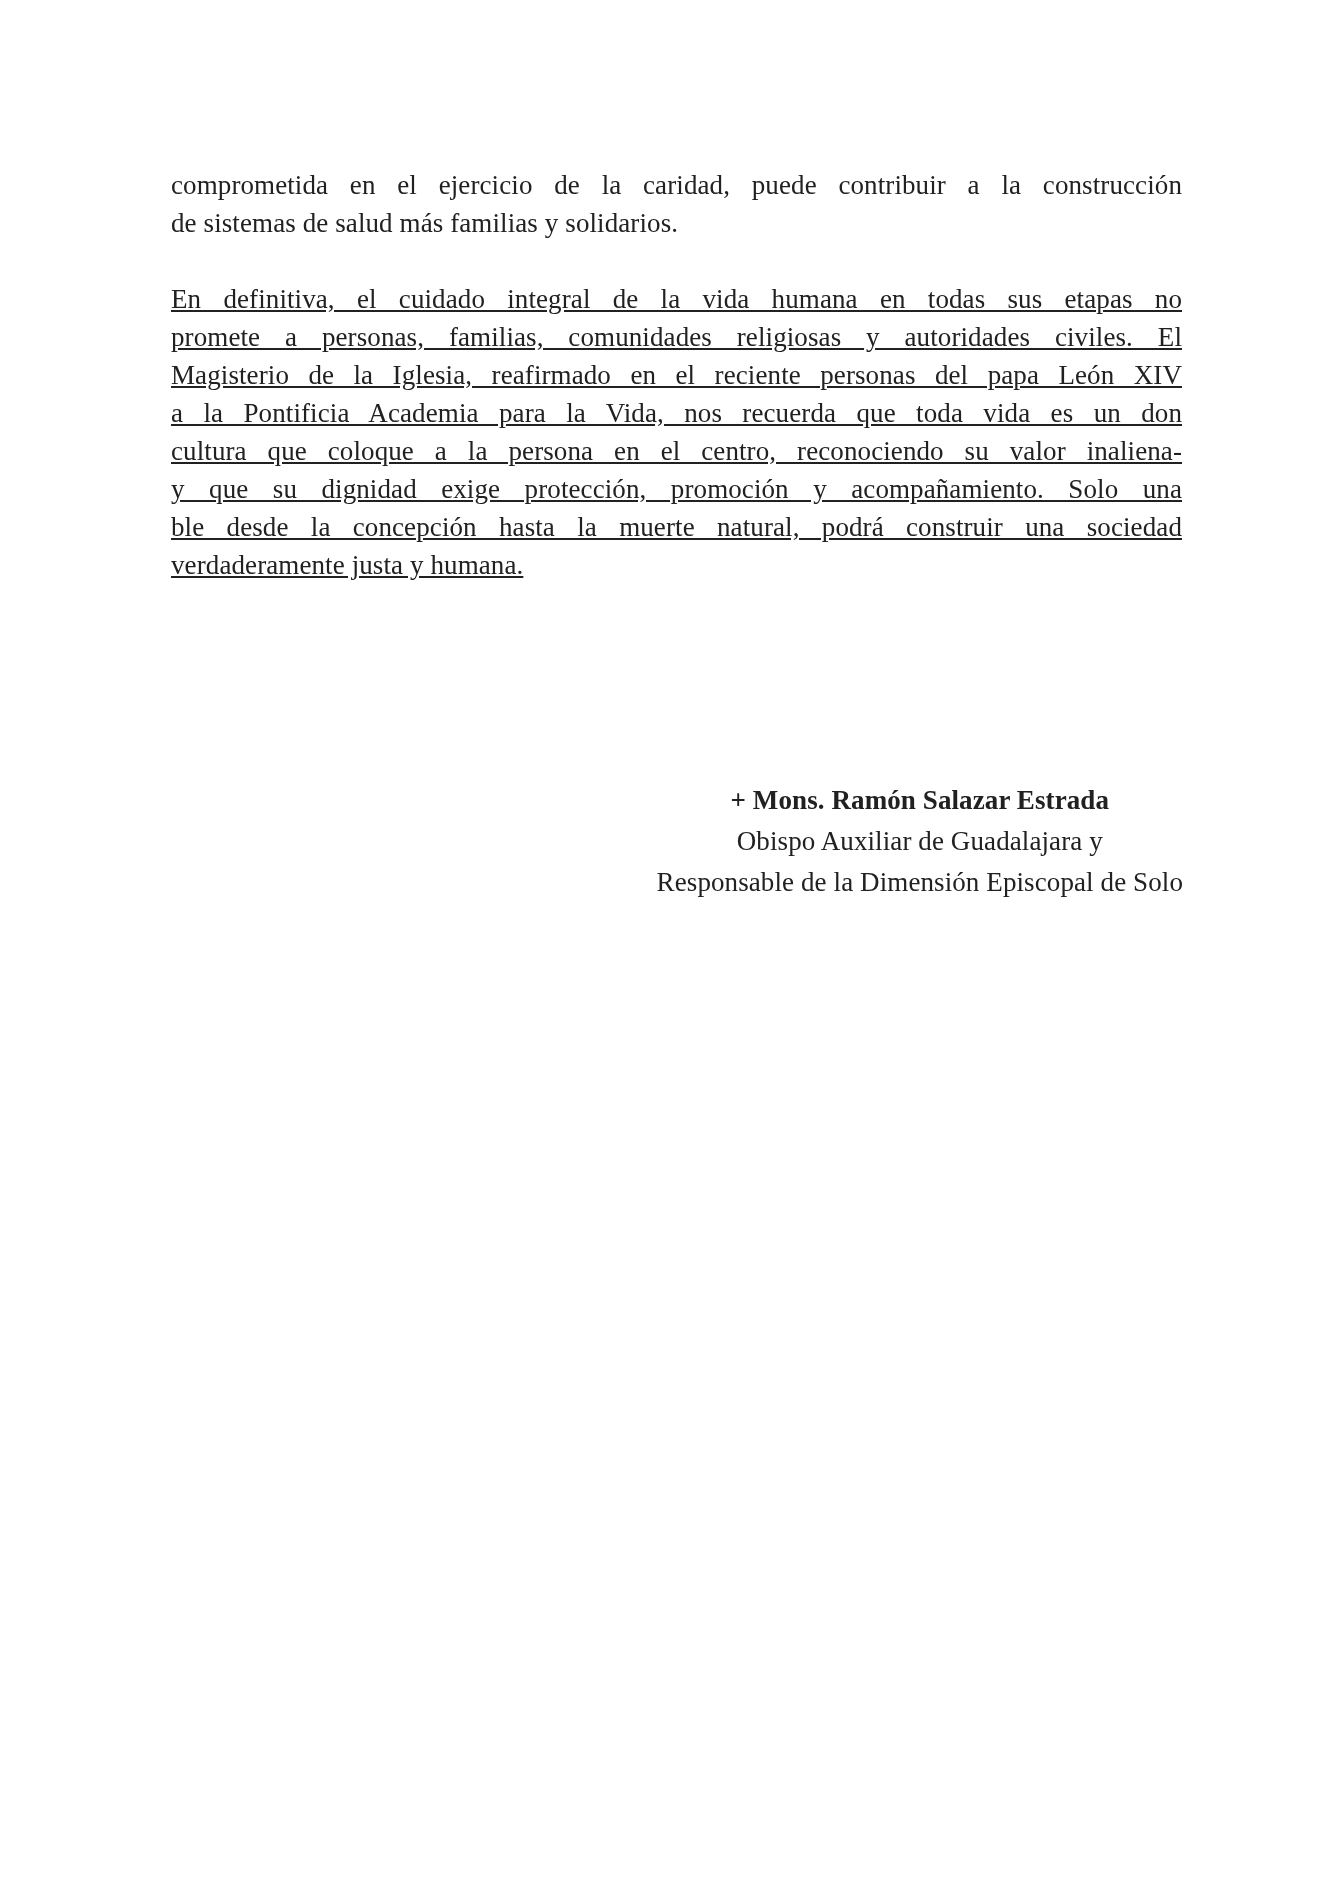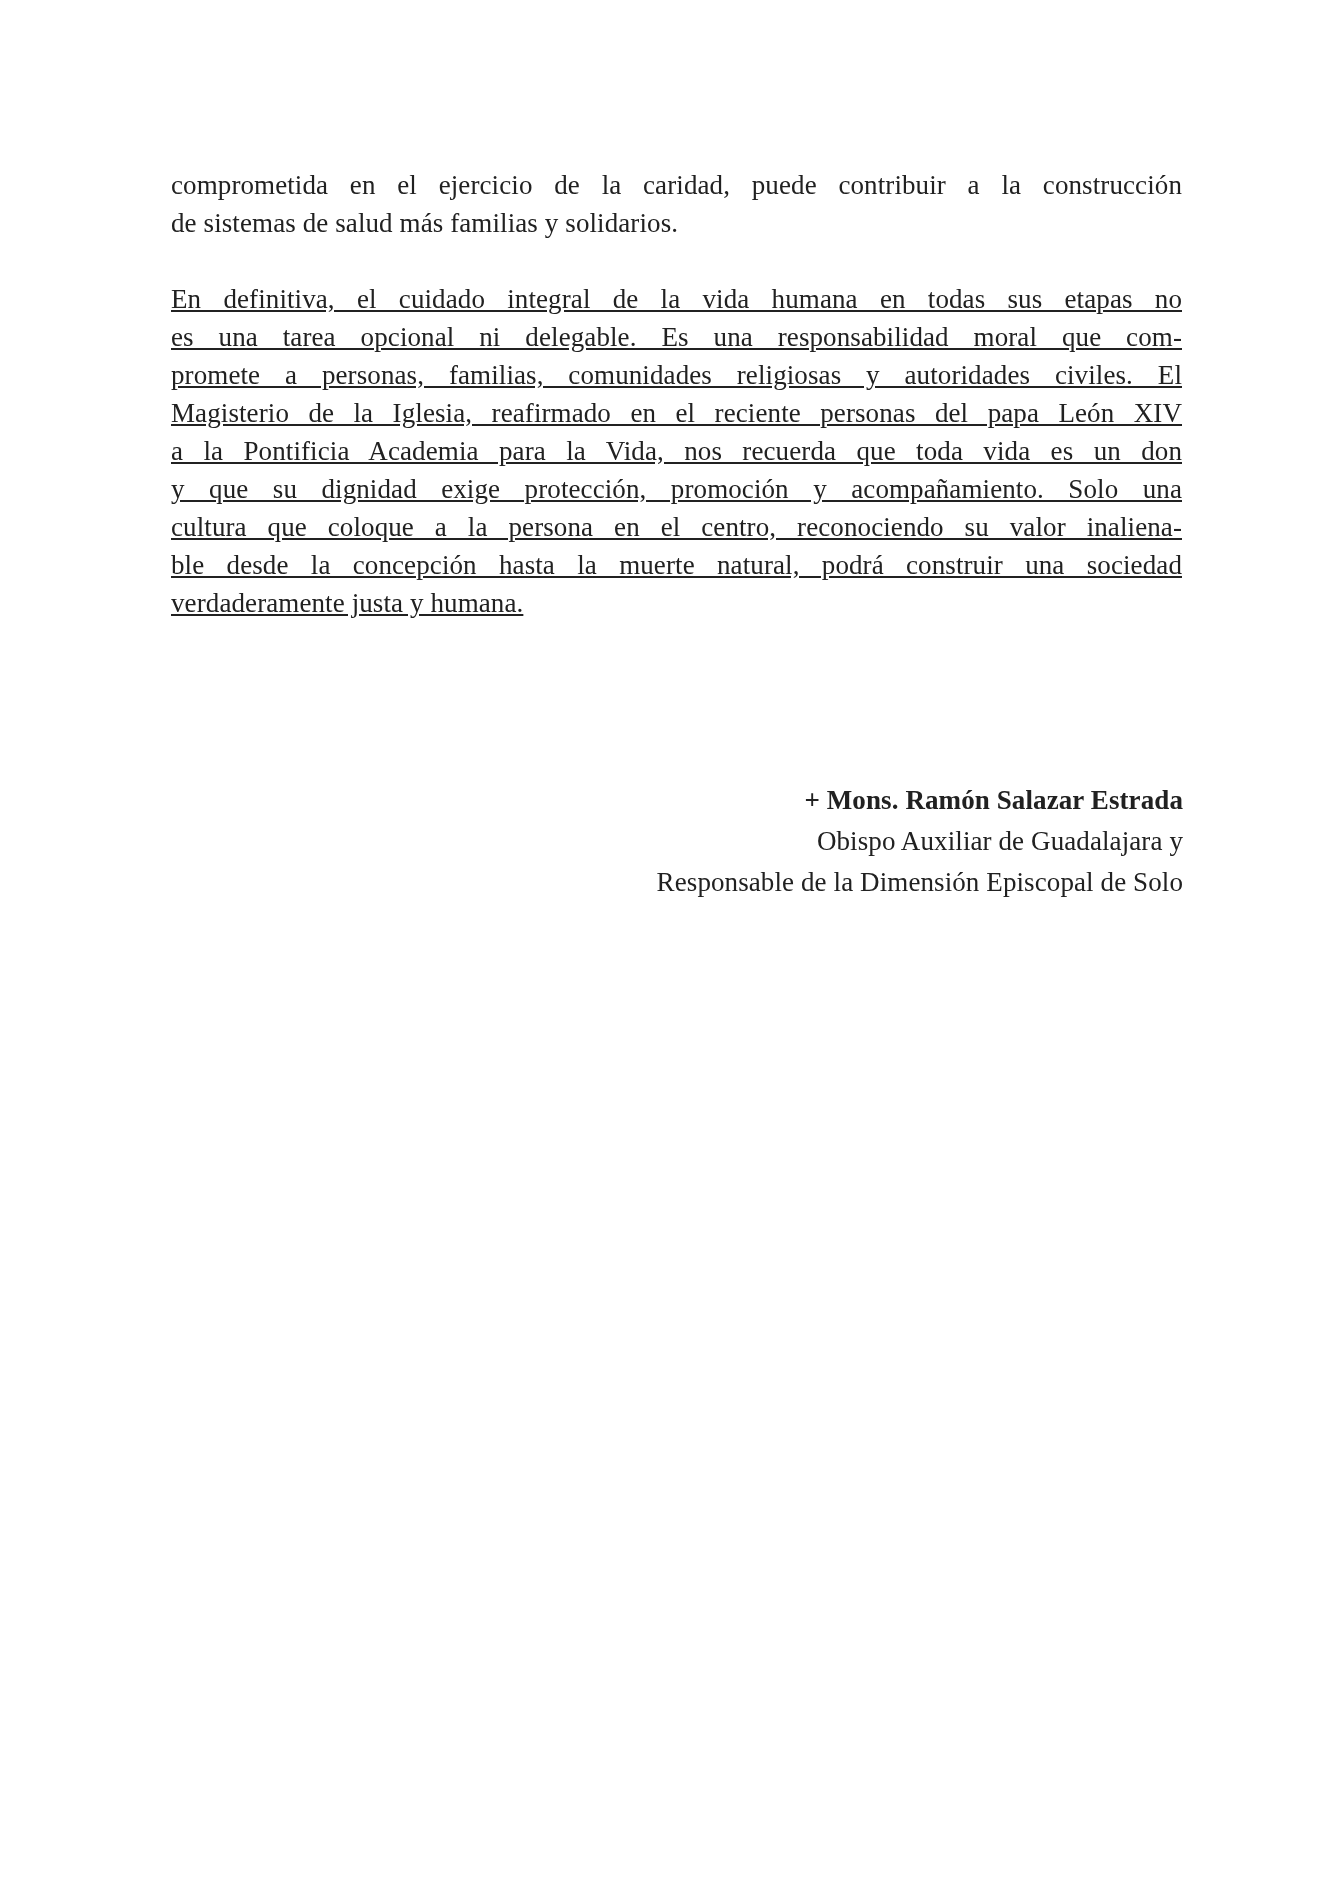--- a/index.html
+++ b/index.html
@@ -39,21 +39,21 @@
     text-align-last: justify;
     white-space: normal;
   }
   .line.end {
     text-align-last: left;
   }
   .signature {
     position: absolute;
     top: 780px;
     right: 156px;
-    text-align: right;
+    text-align: center;
     font-size: 27px;
     line-height: 41px;
     letter-spacing: 0.1px;
   }
   .sig-name {
     font-weight: bold;
   }
   .sig-role {
     font-weight: normal;
   }
@@ -65,26 +65,25 @@
 
   <div class="body-text">
 
     <p class="para">
       <span class="line">comprometida en el ejercicio de la caridad, puede contribuir a la construcción</span>
       <span class="line end">de sistemas de salud más familias y solidarios.</span>
     </p>
 
     <p class="para">
       <span class="line">En definitiva, el cuidado integral de la vida humana en todas sus etapas no</span>
-      <span class="line">es una tarea opcional ni delegable. Es una responsabilidad moral que com-</span>
       <span class="line">promete a personas, familias, comunidades religiosas y autoridades civiles. El</span>
       <span class="line">Magisterio de la Iglesia, reafirmado en el reciente personas del papa León XIV</span>
       <span class="line">a la Pontificia Academia para la Vida, nos recuerda que toda vida es un don</span>
+      <span class="line">cultura que coloque a la persona en el centro, reconociendo su valor inaliena-</span>
       <span class="line">y que su dignidad exige protección, promoción y acompañamiento. Solo una</span>
-      <span class="line">cultura que coloque a la persona en el centro, reconociendo su valor inaliena-</span>
       <span class="line">ble desde la concepción hasta la muerte natural, podrá construir una sociedad</span>
       <span class="line end">verdaderamente justa y humana.</span>
     </p>
 
   </div>
 
   <div class="signature">
     <div class="sig-name">+ Mons. Ramón Salazar Estrada</div>
     <div class="sig-role">Obispo Auxiliar de Guadalajara y</div>
     <div class="sig-role">Responsable de la Dimensión Episcopal de Solo</div>

